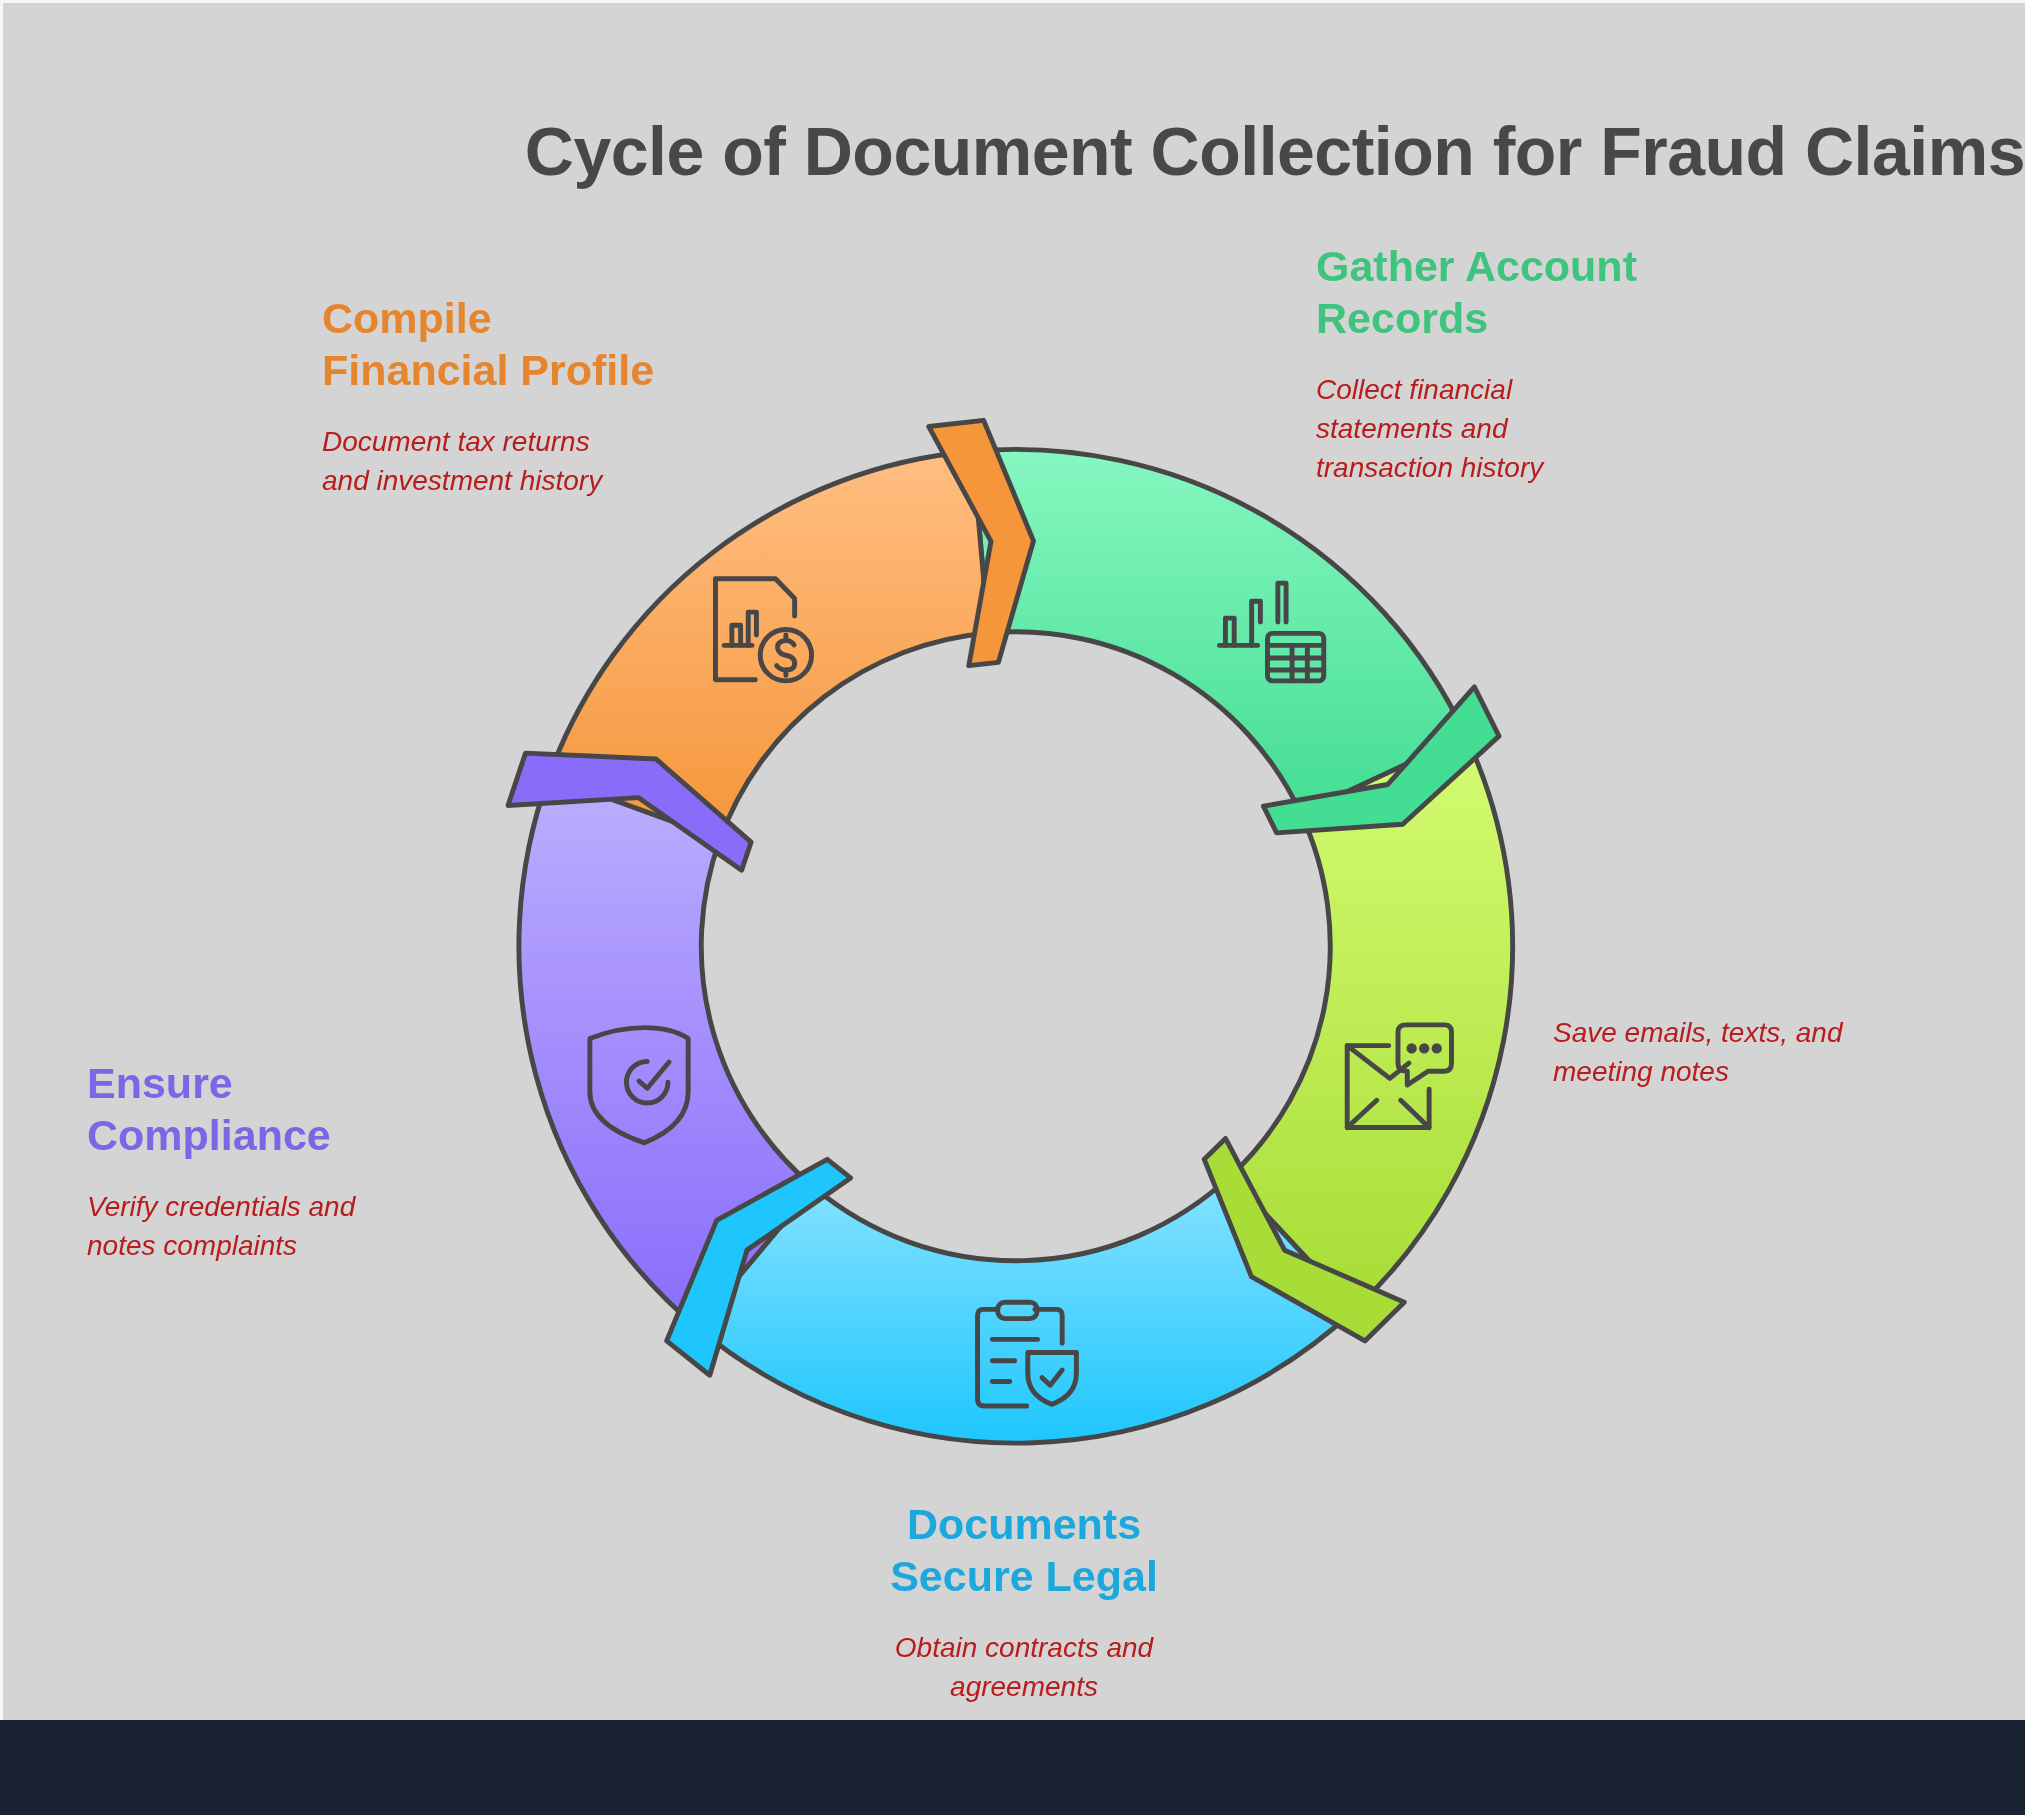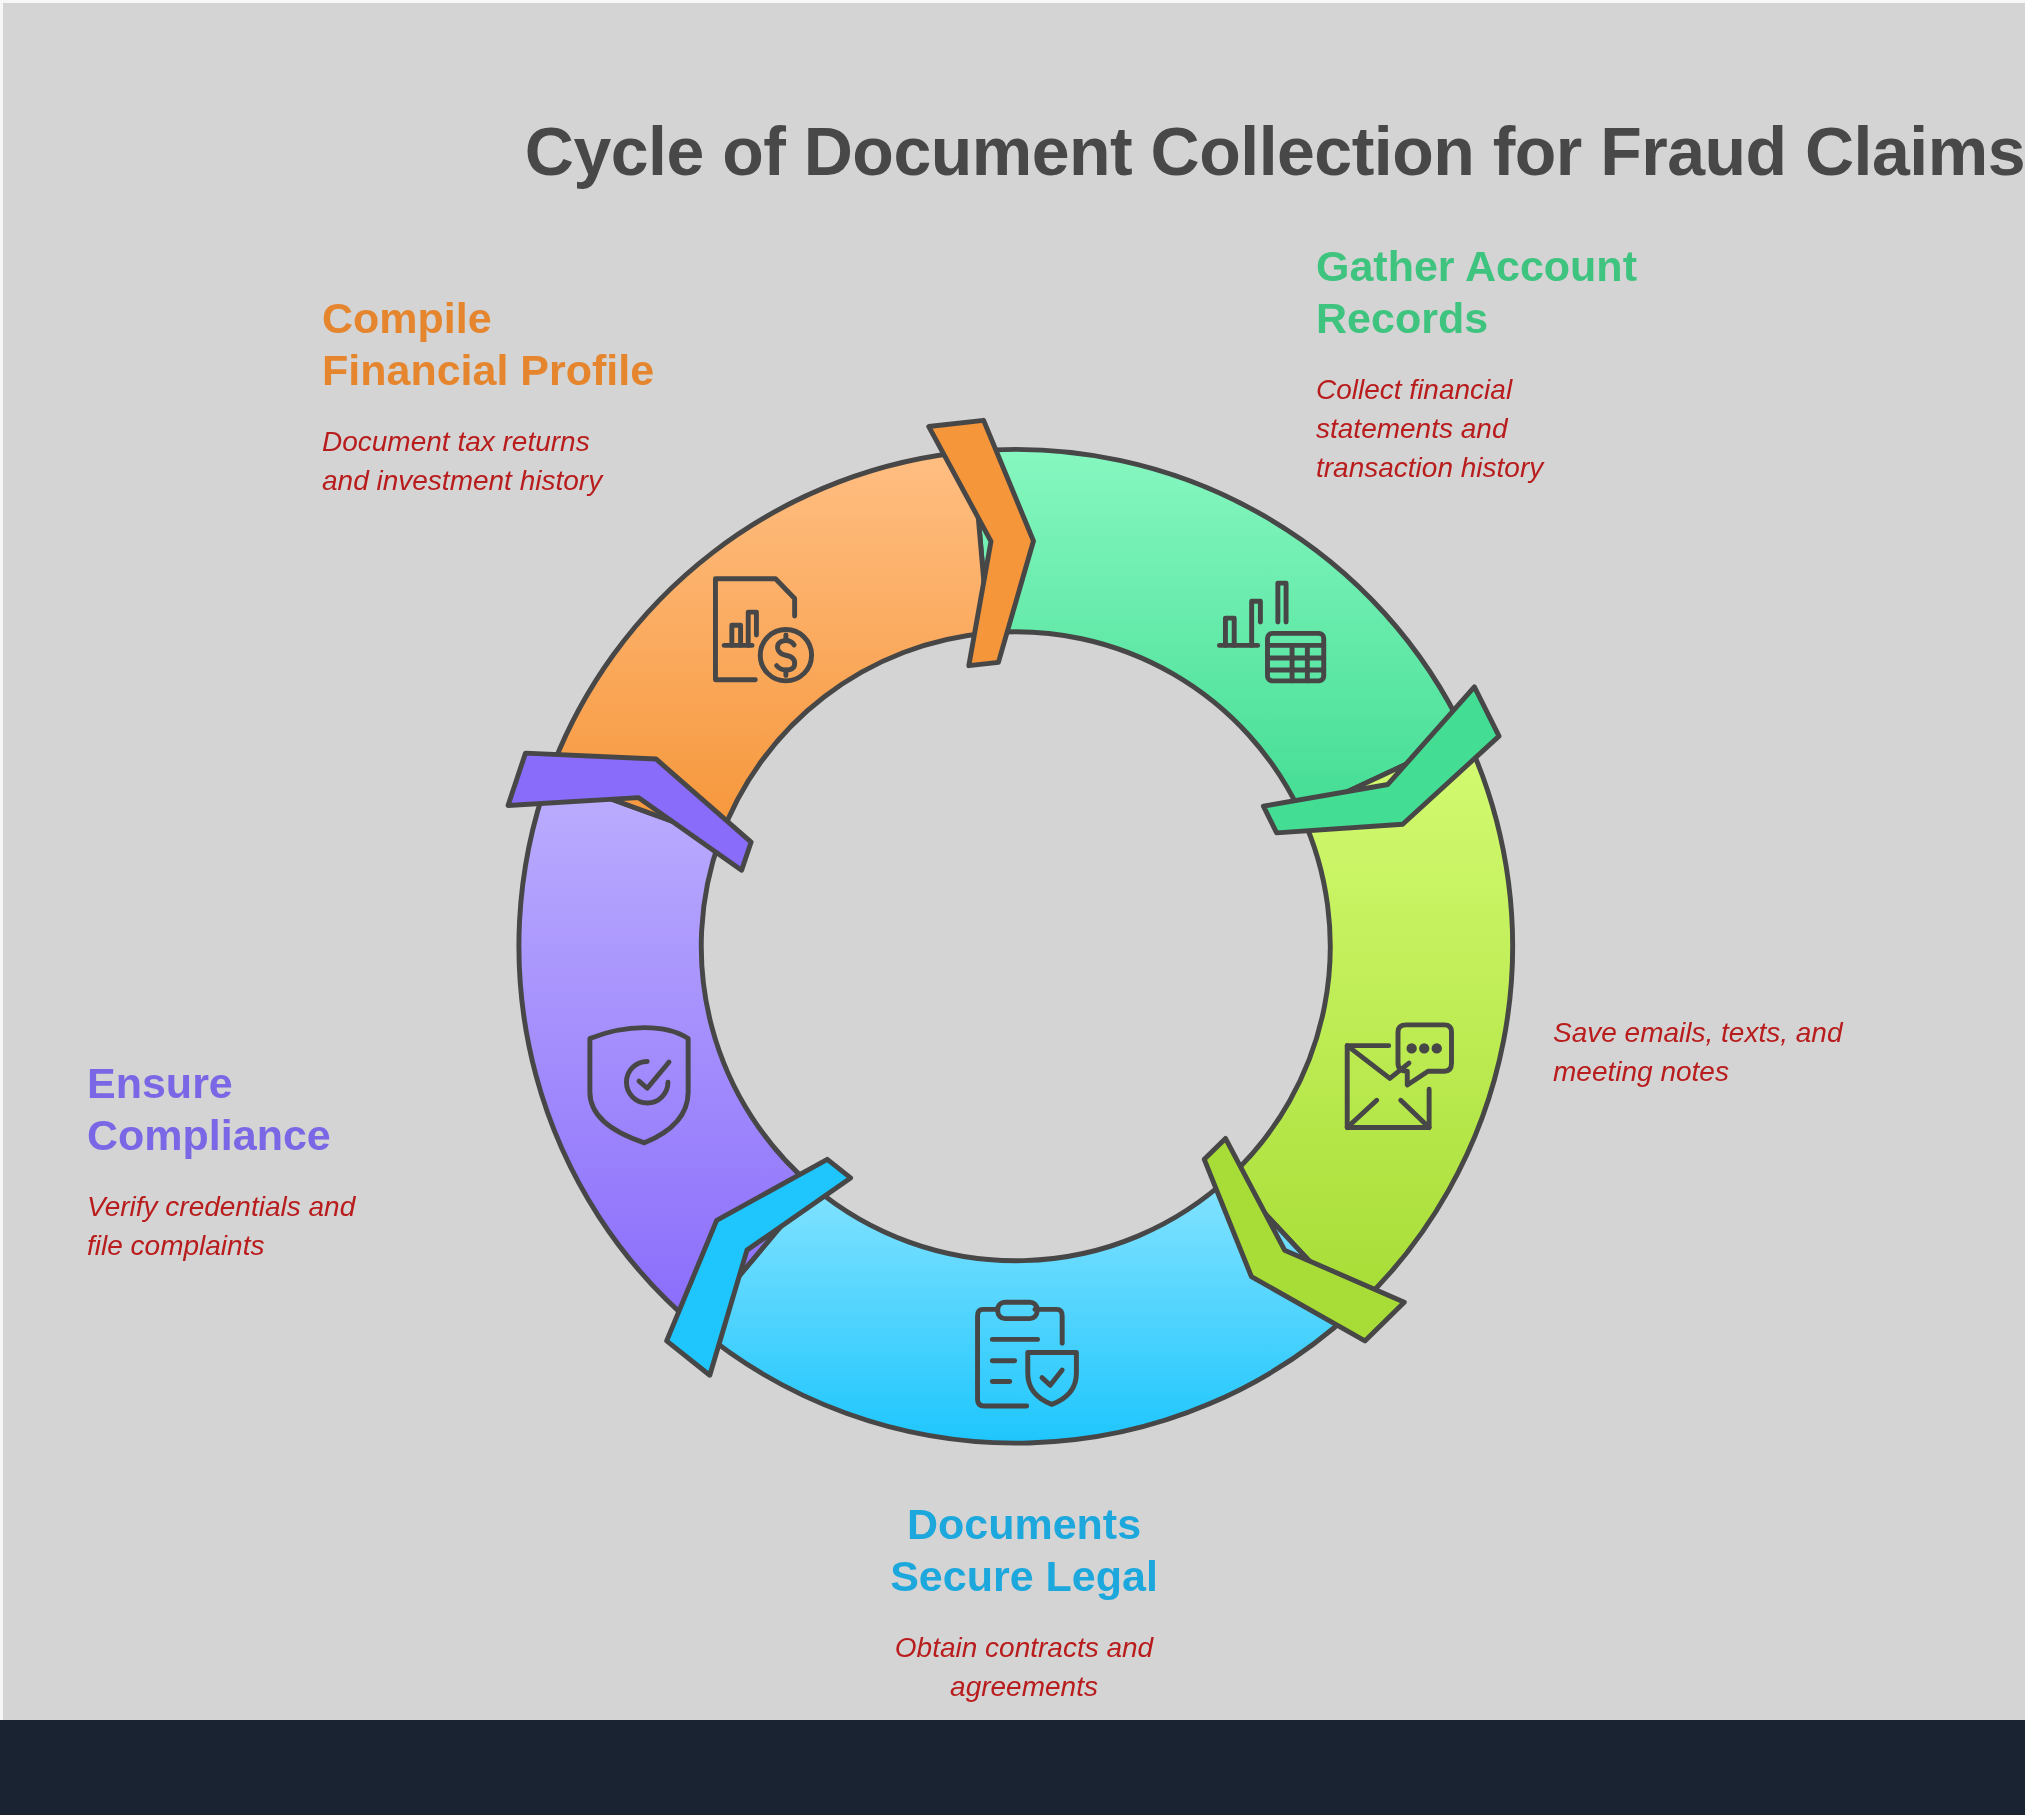--- a/index.html
+++ b/index.html
@@ -138,21 +138,21 @@
   </div>
 </div>
 
 <div class="step-block align-right" style="left:87px; top:1057px; width:382px;">
   <div class="step-title" style="color: rgb(122, 103, 230);">
     <div>Ensure</div>
     <div>Compliance</div>
   </div>
   <div class="step-desc">
     <div>Verify credentials and</div>
-    <div>file complaints</div>
+    <div>notes complaints</div>
   </div>
 </div>
 
 <div class="step-block align-right" style="left:322px; top:292px; width:382px;">
   <div class="step-title" style="color: rgb(229, 134, 46);">
     <div>Compile</div>
     <div>Financial Profile</div>
   </div>
   <div class="step-desc">
     <div>Document tax returns</div>

